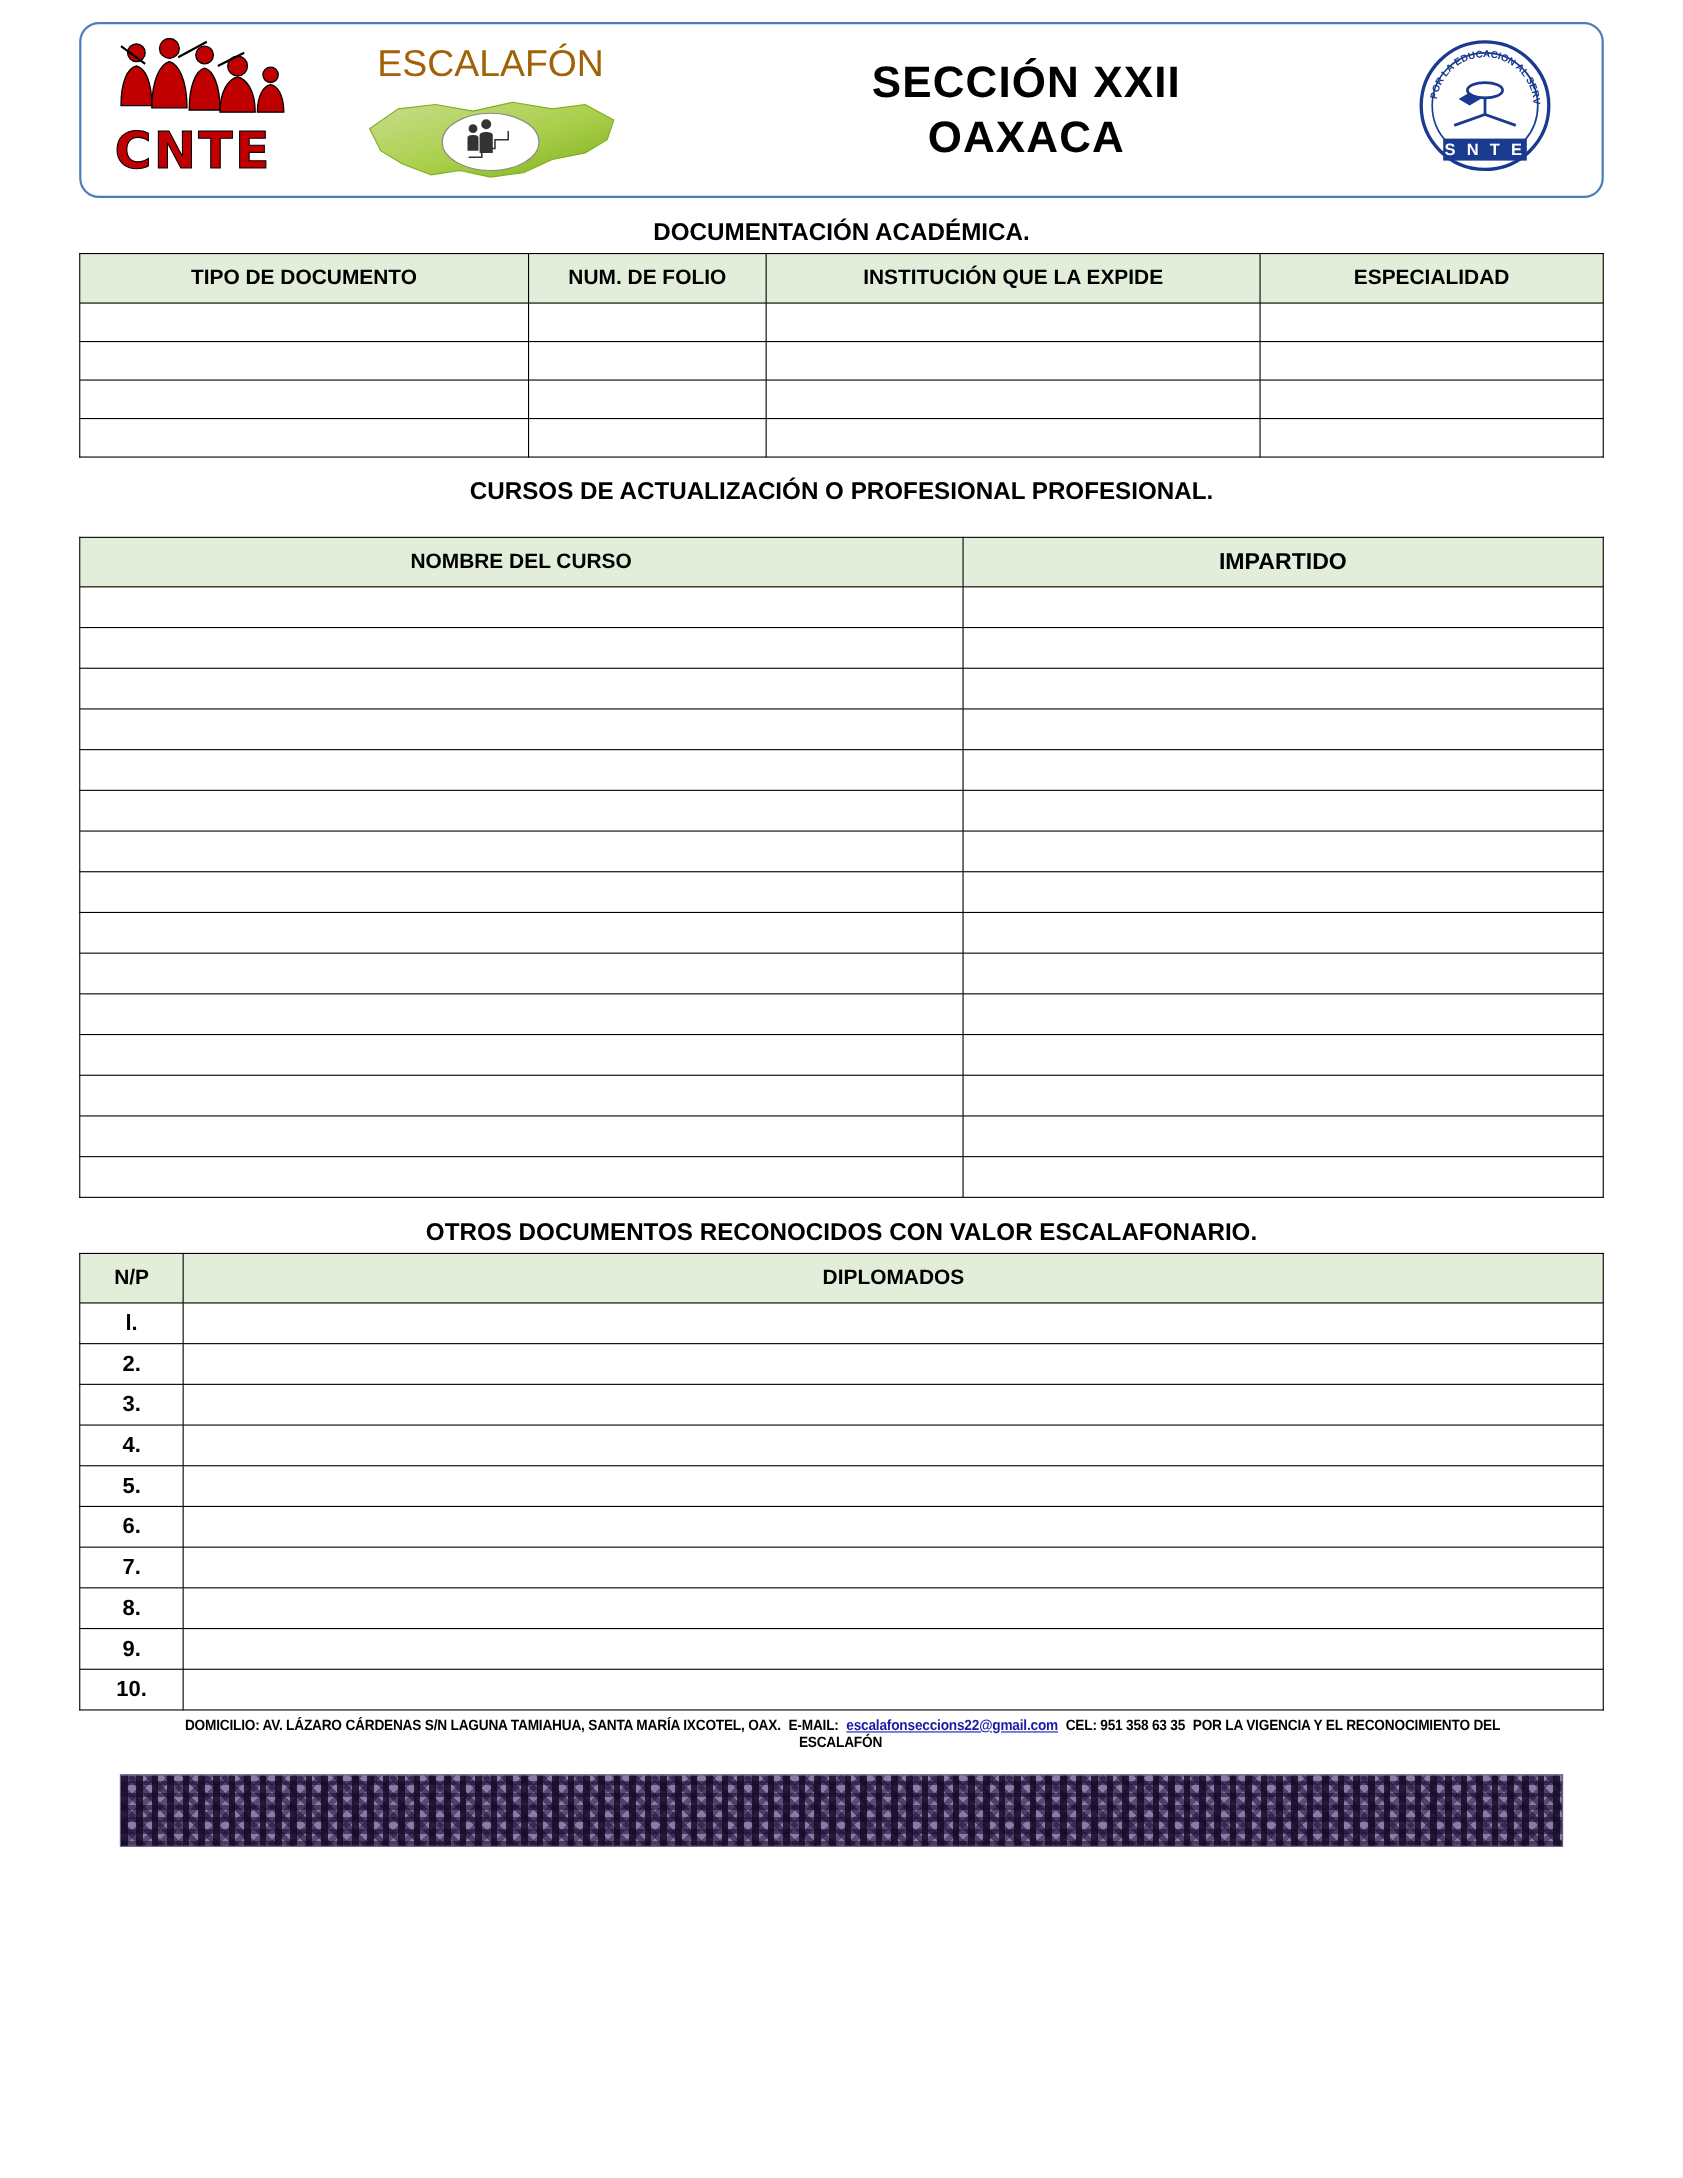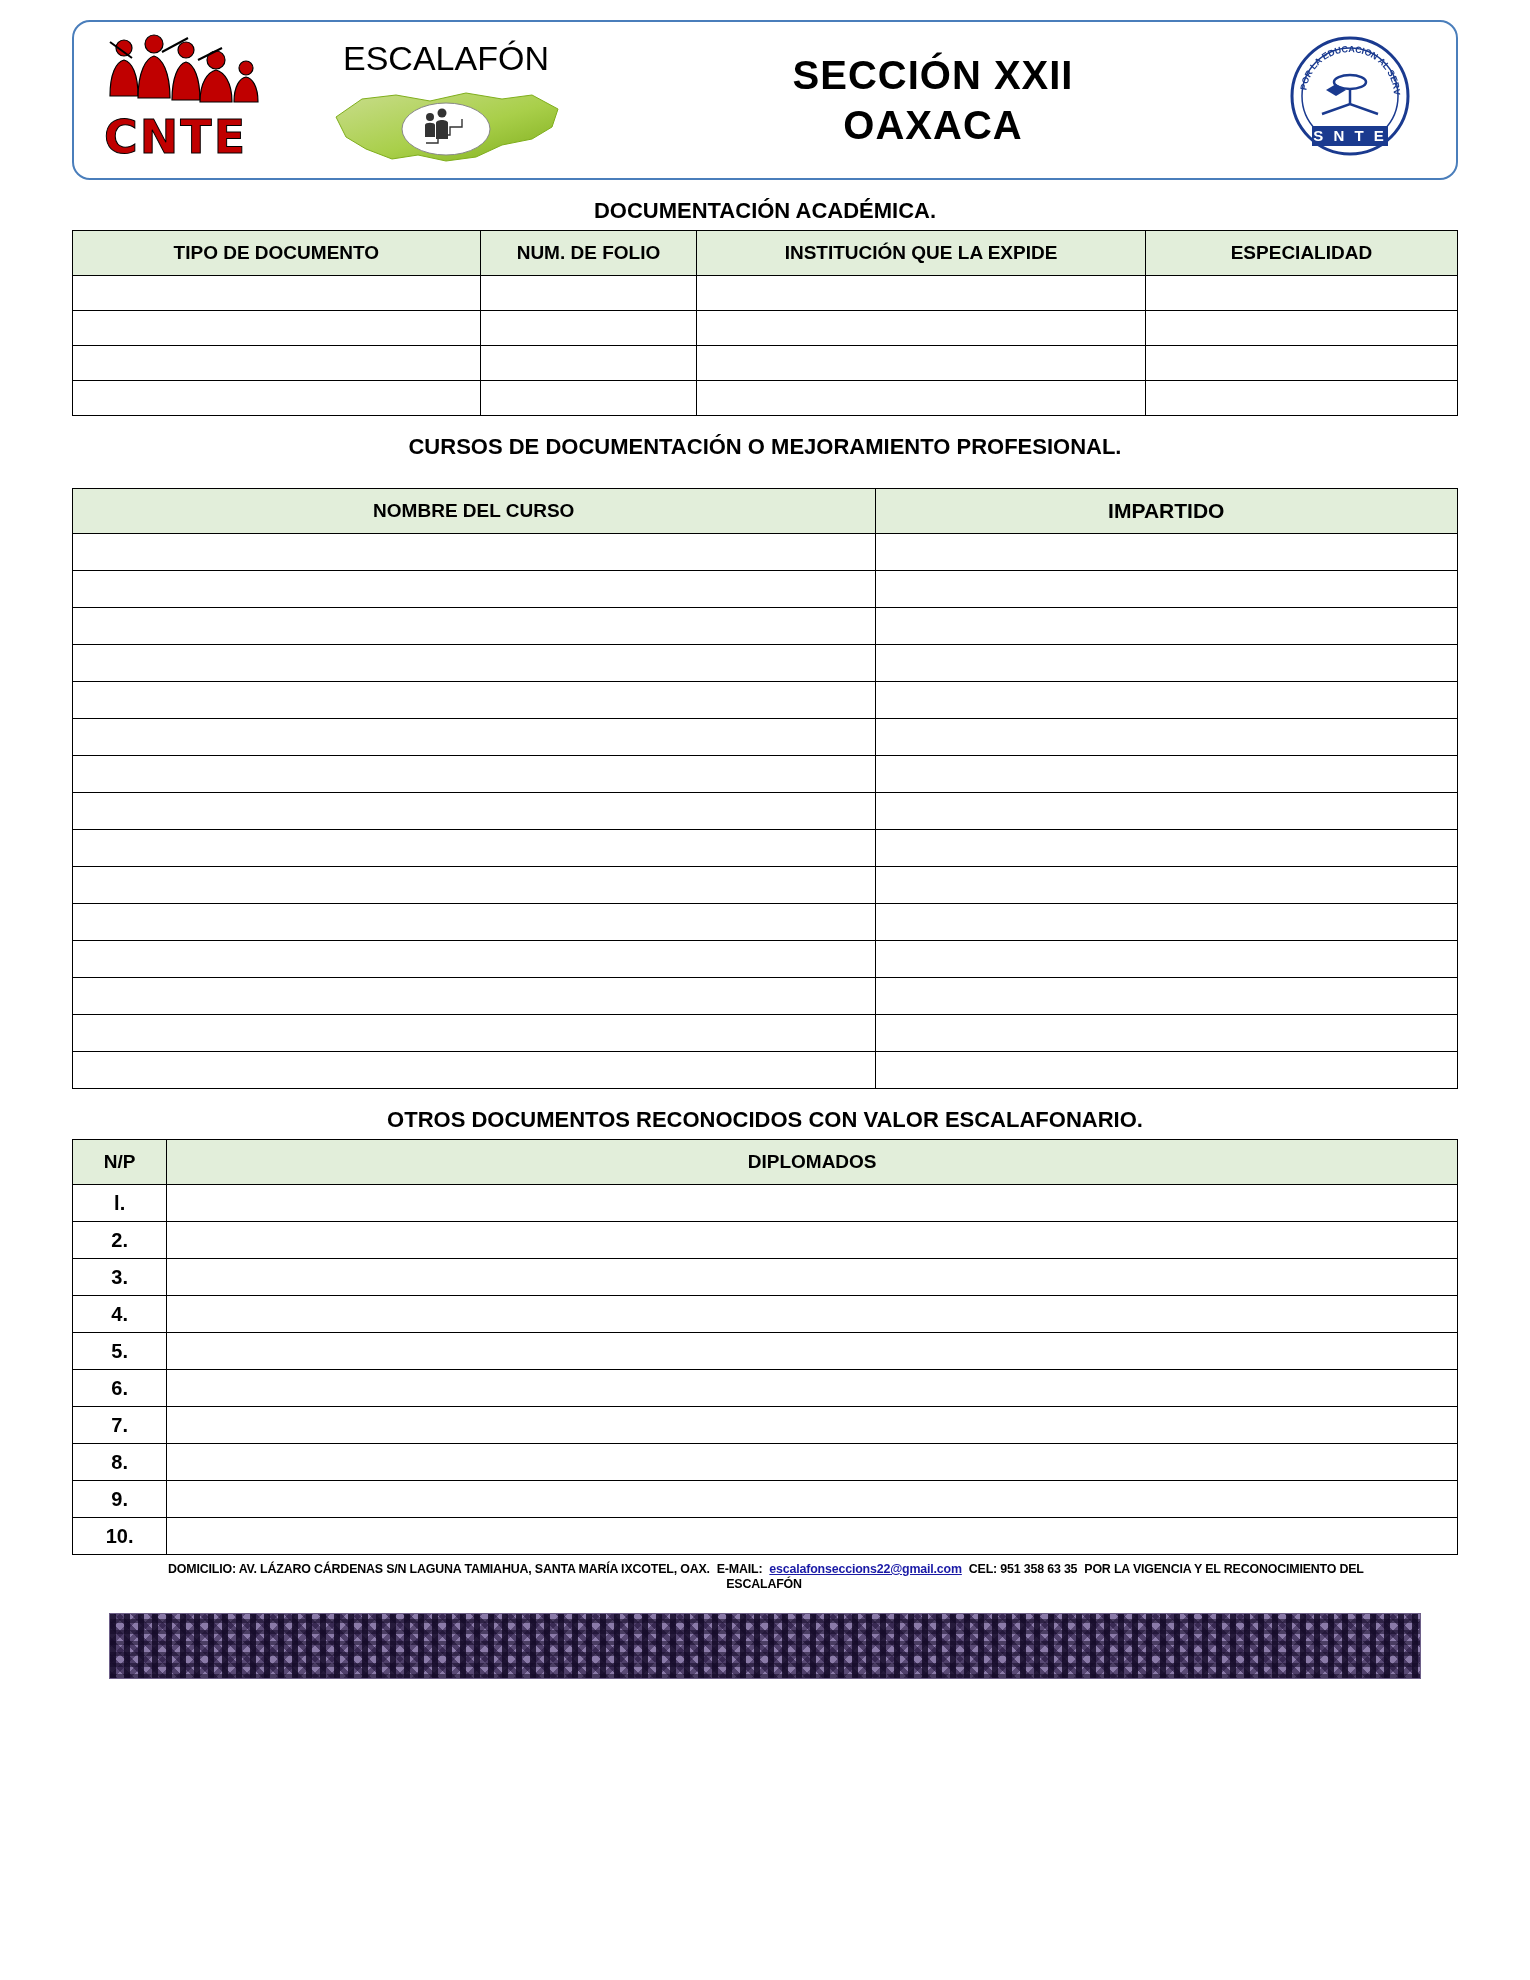--- a/index.html
+++ b/index.html
@@ -66,21 +66,21 @@
     position: relative;
     height: 150px;
   }
   .escalafon-title {
     position: absolute;
     top: 14px;
     left: 0;
     width: 100%;
     text-align: center;
     font-size: 34px;
-    color: #000000;
+    color: #a16207;
     font-family: "Liberation Sans", sans-serif;
   }
   .escalafon-map {
     position: absolute;
     top: 58px;
     left: 40px;
     width: 240px;
     height: 86px;
   }
   .header-title {
@@ -310,21 +310,21 @@
       </tr>
       <tr>
         <td></td>
         <td></td>
         <td></td>
         <td></td>
       </tr>
     </tbody>
   </table>
 
-  <div class="section-title">CURSOS DE DOCUMENTACIÓN O MEJORAMIENTO PROFESIONAL.</div>
+  <div class="section-title">CURSOS DE ACTUALIZACIÓN O PROFESIONAL PROFESIONAL.</div>
 
   <div class="tablewrap">
     <svg class="watermark" viewBox="0 0 620 420">
       <path d="M30 150 L110 90 L190 72 L270 92 L360 60 L450 78 L530 62 L600 110 L580 190 L510 240 L430 266 L360 320 L270 340 L190 318 L120 330 L60 270 L34 210 Z" fill="#bdbdbd" opacity="0.55"></path>
       <ellipse cx="312" cy="200" rx="95" ry="60" fill="#ffffff" opacity="0.55" stroke="#9a9a9a" stroke-width="1.5"></ellipse>
       <g stroke="#8a8a8a" stroke-width="2.2" fill="none" opacity="0.9">
         <path d="M262 238 L288 238 L288 218 L316 218 L316 198 L344 198 L344 176"></path>
       </g>
       <g fill="#8a8a8a" opacity="0.95">
         <circle cx="272" cy="168" r="9"></circle>

